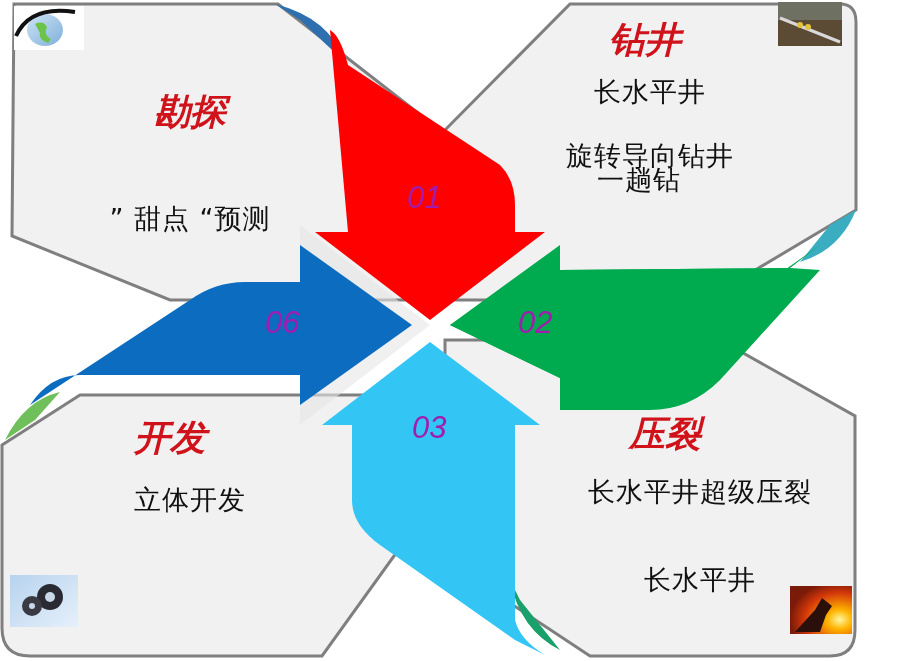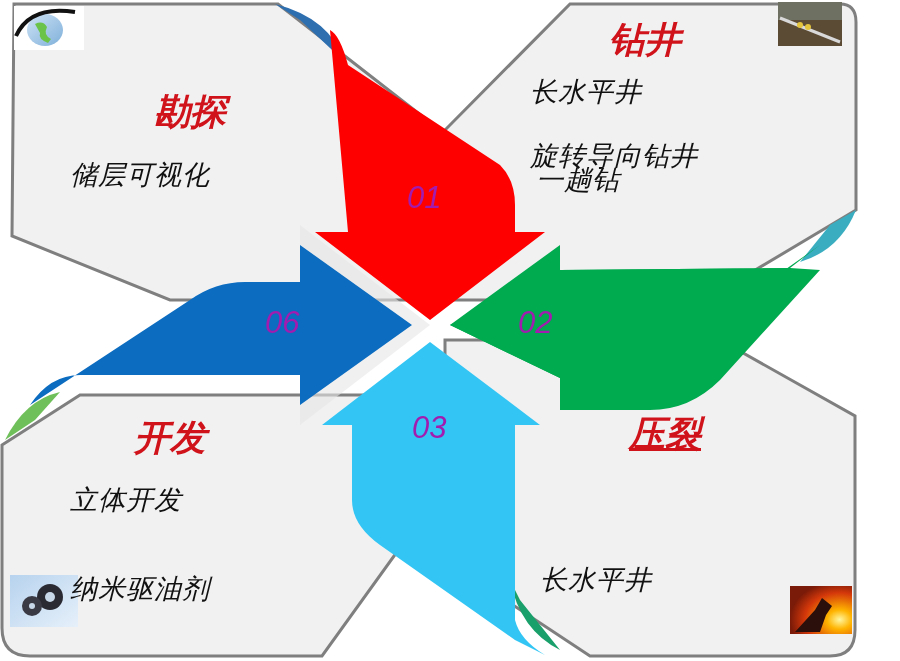--- a/index.html
+++ b/index.html
@@ -1,19 +1,19 @@
 <!DOCTYPE html>
 <html><head>
 <meta charset="utf-8">
 <style>
   html, body { margin:0; padding:0; background:#ffffff; }
   body { width:900px; height:661px; position:relative; overflow:hidden;
          font-family:"DejaVu Sans","Liberation Sans",sans-serif; }
   #stage { position:absolute; left:0; top:0; width:900px; height:661px; }
-  .txt { position:absolute; font-style:italic; color:#111; font-size:27px; line-height:36px; letter-spacing:1px; white-space:nowrap; }
+  .txt { position:absolute; text-align:center; color:#111; font-size:27px; line-height:36px; letter-spacing:1px; white-space:nowrap; }
   .title { position:absolute; text-align:center; font-style:italic; font-weight:bold; font-size:36px; color:#d0121b; white-space:nowrap; }
   .num { position:absolute; font-style:italic; color:#a21caf; font-size:31px; font-family:"Liberation Sans",sans-serif; }
 </style>
 </head>
 <body>
 
 <div id="stage">
   <svg width="900" height="661" viewBox="0 0 900 661" style="position:absolute;left:0;top:0;">
     <defs>
       <linearGradient id="eyeg" x1="0" y1="0" x2="1" y2="1">
@@ -79,31 +79,31 @@
       <circle cx="32" cy="606" r="3" fill="#c9d8e8"></circle>
     </g>
 
     <g>
       <rect x="790" y="586" width="62" height="48" fill="url(#sun)"></rect>
       <path d="M795,632 L815,610 L822,598 L832,606 L826,615 L820,632 Z" fill="#2a0f0a"></path>
     </g>
   </svg>
 
   <div class="title" style="left:120px;top:48px;width:140px;margin-top:40px;">勘探</div>
-  <div class="txt" style="left:70px;top:157px;width:240px;">储层可视化</div>
+  <div class="txt" style="left:70px;top:201px;width:240px;">” 甜点 “预测</div>
 
   <div class="title" style="left:575px;top:16px;width:140px;">钻井</div>
   <div class="txt" style="left:530px;top:74px;width:240px;">长水平井</div>
   <div class="txt" style="left:530px;top:118px;width:240px;margin-top:20px;">旋转导向钻井</div>
-  <div class="txt" style="left:536px;top:162px;width:240px;">一趟钻</div>
+  <div class="txt" style="left:519px;top:162px;width:240px;">一趟钻</div>
 
-  <div class="title" style="left:595px;top:410px;width:140px;text-decoration:underline;">压裂</div>
+  <div class="title" style="left:595px;top:410px;width:140px;">压裂</div>
+  <div class="txt" style="left:540px;top:474px;width:320px;">长水平井超级压裂</div>
   <div class="txt" style="left:540px;top:562px;width:320px;">长水平井</div>
 
   <div class="title" style="left:100px;top:414px;width:140px;">开发</div>
   <div class="txt" style="left:70px;top:482px;width:240px;">立体开发</div>
-  <div class="txt" style="left:70px;top:571px;width:240px;">纳米驱油剂</div>
 
   <div class="num" style="left:407px;top:180px;">01</div>
   <div class="num" style="left:518px;top:305px;">02</div>
   <div class="num" style="left:412px;top:410px;">03</div>
   <div class="num" style="left:265px;top:305px;">06</div>
 </div>
 
 </body></html>

